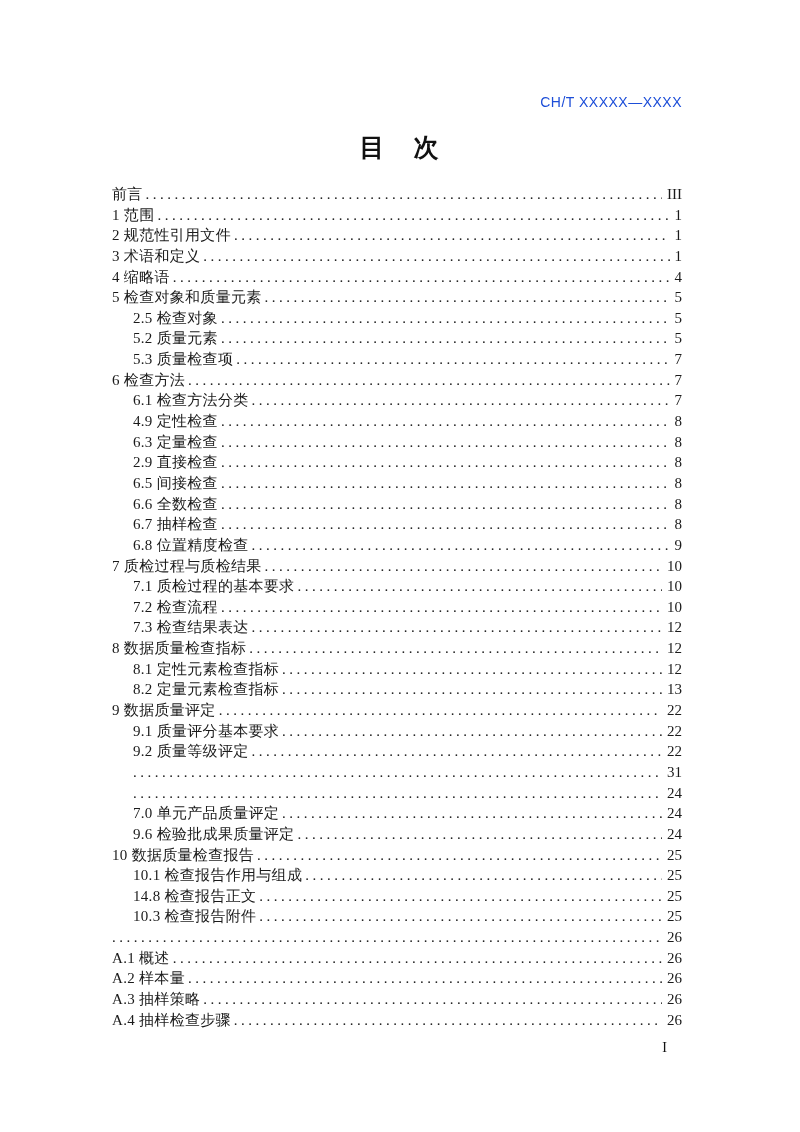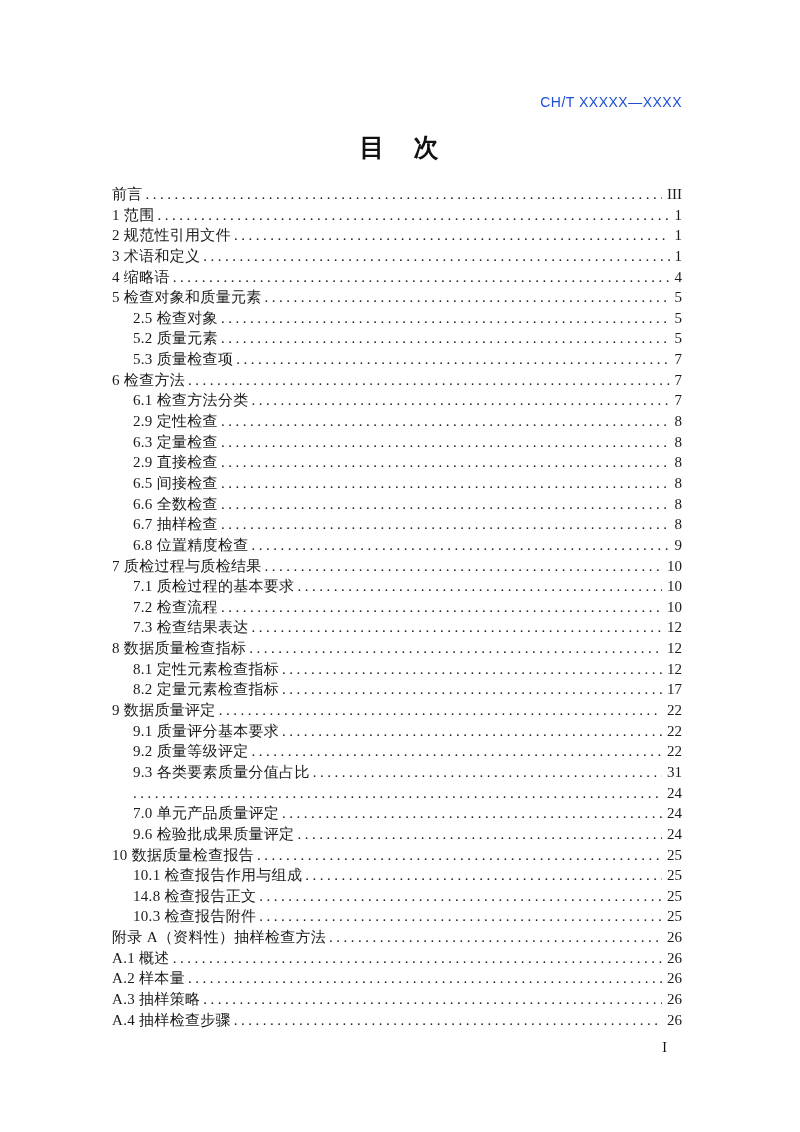--- a/index.html
+++ b/index.html
@@ -137,21 +137,21 @@
         <span class="toc-label">6 检查方法</span>
         <span class="toc-dots">................................................................................................................................................................</span>
         <span class="toc-page">7</span>
       </div>
       <div class="toc-row indent">
         <span class="toc-label">6.1 检查方法分类</span>
         <span class="toc-dots">................................................................................................................................................................</span>
         <span class="toc-page">7</span>
       </div>
       <div class="toc-row indent">
-        <span class="toc-label">2.9 定性检查</span>
+        <span class="toc-label">4.9 定性检查</span>
         <span class="toc-dots">................................................................................................................................................................</span>
         <span class="toc-page">8</span>
       </div>
       <div class="toc-row indent">
         <span class="toc-label">6.3 定量检查</span>
         <span class="toc-dots">................................................................................................................................................................</span>
         <span class="toc-page">8</span>
       </div>
       <div class="toc-row indent">
         <span class="toc-label">2.9 直接检查</span>
@@ -204,39 +204,38 @@
         <span class="toc-page">12</span>
       </div>
       <div class="toc-row indent">
         <span class="toc-label">8.1 定性元素检查指标</span>
         <span class="toc-dots">................................................................................................................................................................</span>
         <span class="toc-page">12</span>
       </div>
       <div class="toc-row indent">
         <span class="toc-label">8.2 定量元素检查指标</span>
         <span class="toc-dots">................................................................................................................................................................</span>
-        <span class="toc-page">17</span>
+        <span class="toc-page">13</span>
       </div>
       <div class="toc-row">
         <span class="toc-label">9 数据质量评定</span>
         <span class="toc-dots">................................................................................................................................................................</span>
         <span class="toc-page">22</span>
       </div>
       <div class="toc-row indent">
         <span class="toc-label">9.1 质量评分基本要求</span>
         <span class="toc-dots">................................................................................................................................................................</span>
         <span class="toc-page">22</span>
       </div>
       <div class="toc-row indent">
         <span class="toc-label">9.2 质量等级评定</span>
         <span class="toc-dots">................................................................................................................................................................</span>
         <span class="toc-page">22</span>
       </div>
       <div class="toc-row indent">
-        <span class="toc-label">9.3 各类要素质量分值占比</span>
         <span class="toc-dots">................................................................................................................................................................</span>
         <span class="toc-page">31</span>
       </div>
       <div class="toc-row indent">
         <span class="toc-dots">................................................................................................................................................................</span>
         <span class="toc-page">24</span>
       </div>
       <div class="toc-row indent">
         <span class="toc-label">7.0 单元产品质量评定</span>
         <span class="toc-dots">................................................................................................................................................................</span>
@@ -261,21 +260,20 @@
         <span class="toc-label">14.8 检查报告正文</span>
         <span class="toc-dots">................................................................................................................................................................</span>
         <span class="toc-page">25</span>
       </div>
       <div class="toc-row indent">
         <span class="toc-label">10.3 检查报告附件</span>
         <span class="toc-dots">................................................................................................................................................................</span>
         <span class="toc-page">25</span>
       </div>
       <div class="toc-row">
-        <span class="toc-label">附录 A（资料性）抽样检查方法</span>
         <span class="toc-dots">................................................................................................................................................................</span>
         <span class="toc-page">26</span>
       </div>
       <div class="toc-row">
         <span class="toc-label">A.1 概述</span>
         <span class="toc-dots">................................................................................................................................................................</span>
         <span class="toc-page">26</span>
       </div>
       <div class="toc-row">
         <span class="toc-label">A.2 样本量</span>

